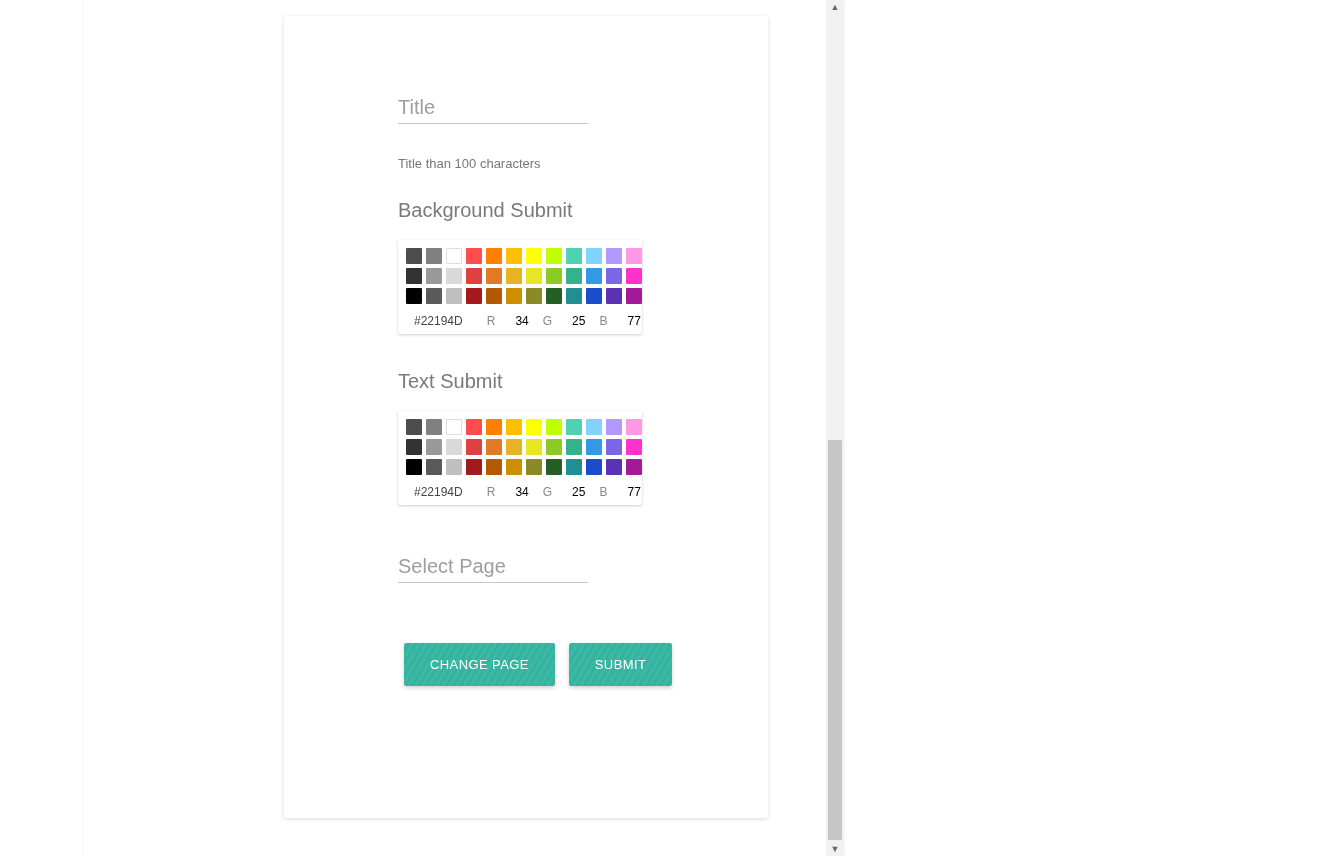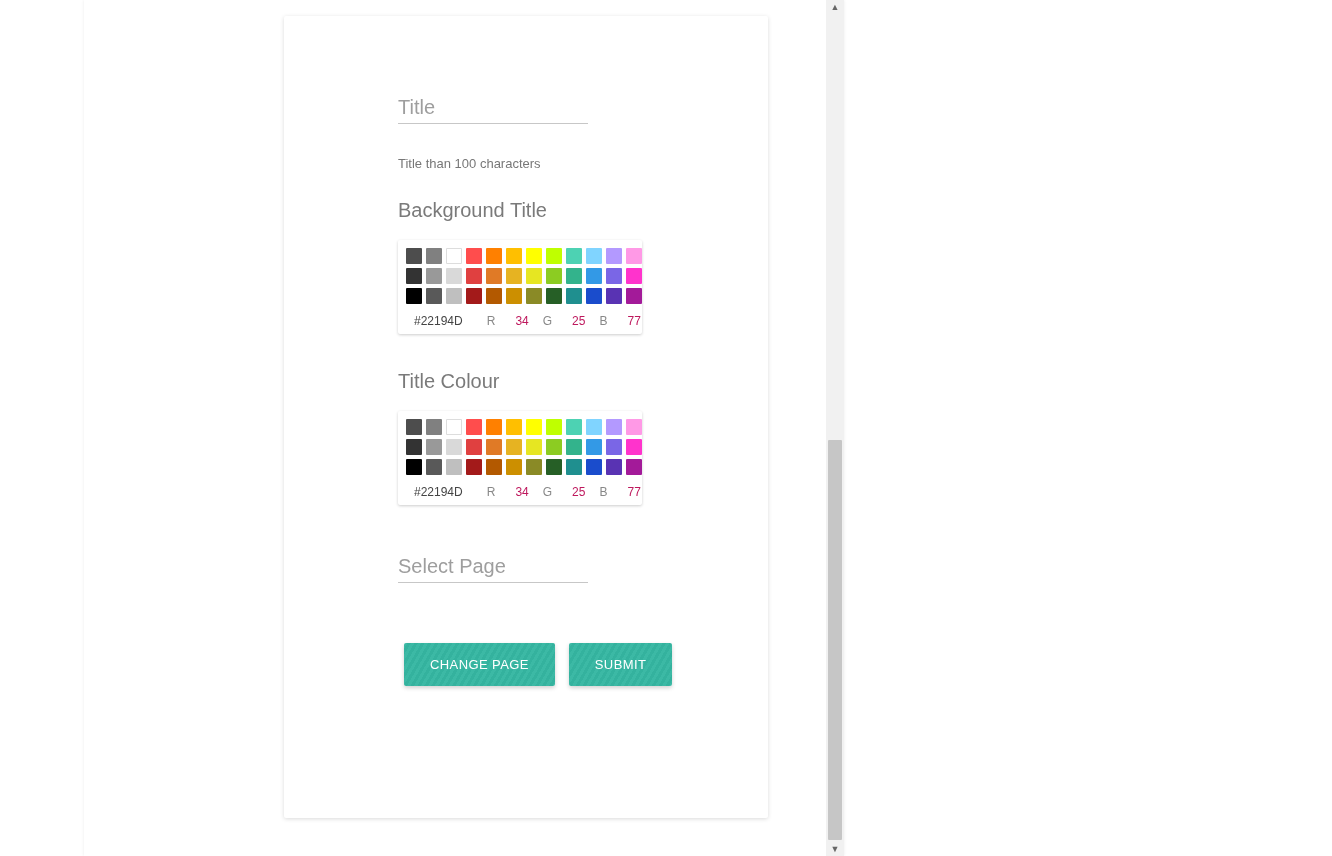--- a/index.html
+++ b/index.html
@@ -91,21 +91,21 @@
     margin-top: 10px;
     font-size: 12px;
     color: #555;
   }
   .chip {
     width: 12px; height: 12px;
     display: inline-block;
   }
   .hex { font-size: 12px; color: #444; margin-right: 10px; }
   .rgb-label { color: #888; font-size: 12px; margin-left: 6px; }
-  .rgb-val { font-size: 12px; color: #be185d; margin-left: 12px; }
+  .rgb-val { font-size: 12px; color: #000000; margin-left: 12px; }
   .buttons {
     margin-top: 60px;
     display: flex;
     gap: 14px;
     margin-left: 6px;
   }
   .btn {
     background: #35b7a3;
     background: repeating-linear-gradient(120deg, #3cb9a5 0 3px, #34b29e 3px 6px);
     color: #fff;
@@ -151,21 +151,21 @@
 
 <div class="outer">
   <div class="scroll-area">
     <div class="card">
       <div class="inner">
 
         <input class="field" type="text" placeholder="Title" style="">
 
         <div class="hint">Title than 100 characters</div>
 
-        <div class="section-label">Background Title</div>
+        <div class="section-label">Background Submit</div>
 
         <div class="palette-box">
           <div class="swatch-grid">
               <div class="swatch" style="background: rgb(77, 77, 77);"></div>
               <div class="swatch" style="background: rgb(128, 128, 128);"></div>
               <div class="swatch sw-white" style="background: rgb(255, 255, 255);"></div>
               <div class="swatch" style="background: rgb(255, 77, 77);"></div>
               <div class="swatch" style="background: rgb(255, 128, 0);"></div>
               <div class="swatch" style="background: rgb(255, 191, 0);"></div>
               <div class="swatch" style="background: rgb(255, 255, 0);"></div>
@@ -205,21 +205,21 @@
             <span class="rgb-label">R</span>
             <span class="rgb-val">34</span>
             <span class="rgb-label">G</span>
             <span class="rgb-val">25</span>
             <span class="rgb-label">B</span>
             <span class="rgb-val">77</span>
           </div>
         </div>
 
 
-        <div class="section-label" style="margin-top:36px">Title Colour</div>
+        <div class="section-label" style="margin-top:36px">Text Submit</div>
 
         <div class="palette-box">
           <div class="swatch-grid">
               <div class="swatch" style="background: rgb(77, 77, 77);"></div>
               <div class="swatch" style="background: rgb(128, 128, 128);"></div>
               <div class="swatch sw-white" style="background: rgb(255, 255, 255);"></div>
               <div class="swatch" style="background: rgb(255, 77, 77);"></div>
               <div class="swatch" style="background: rgb(255, 128, 0);"></div>
               <div class="swatch" style="background: rgb(255, 191, 0);"></div>
               <div class="swatch" style="background: rgb(255, 255, 0);"></div>

